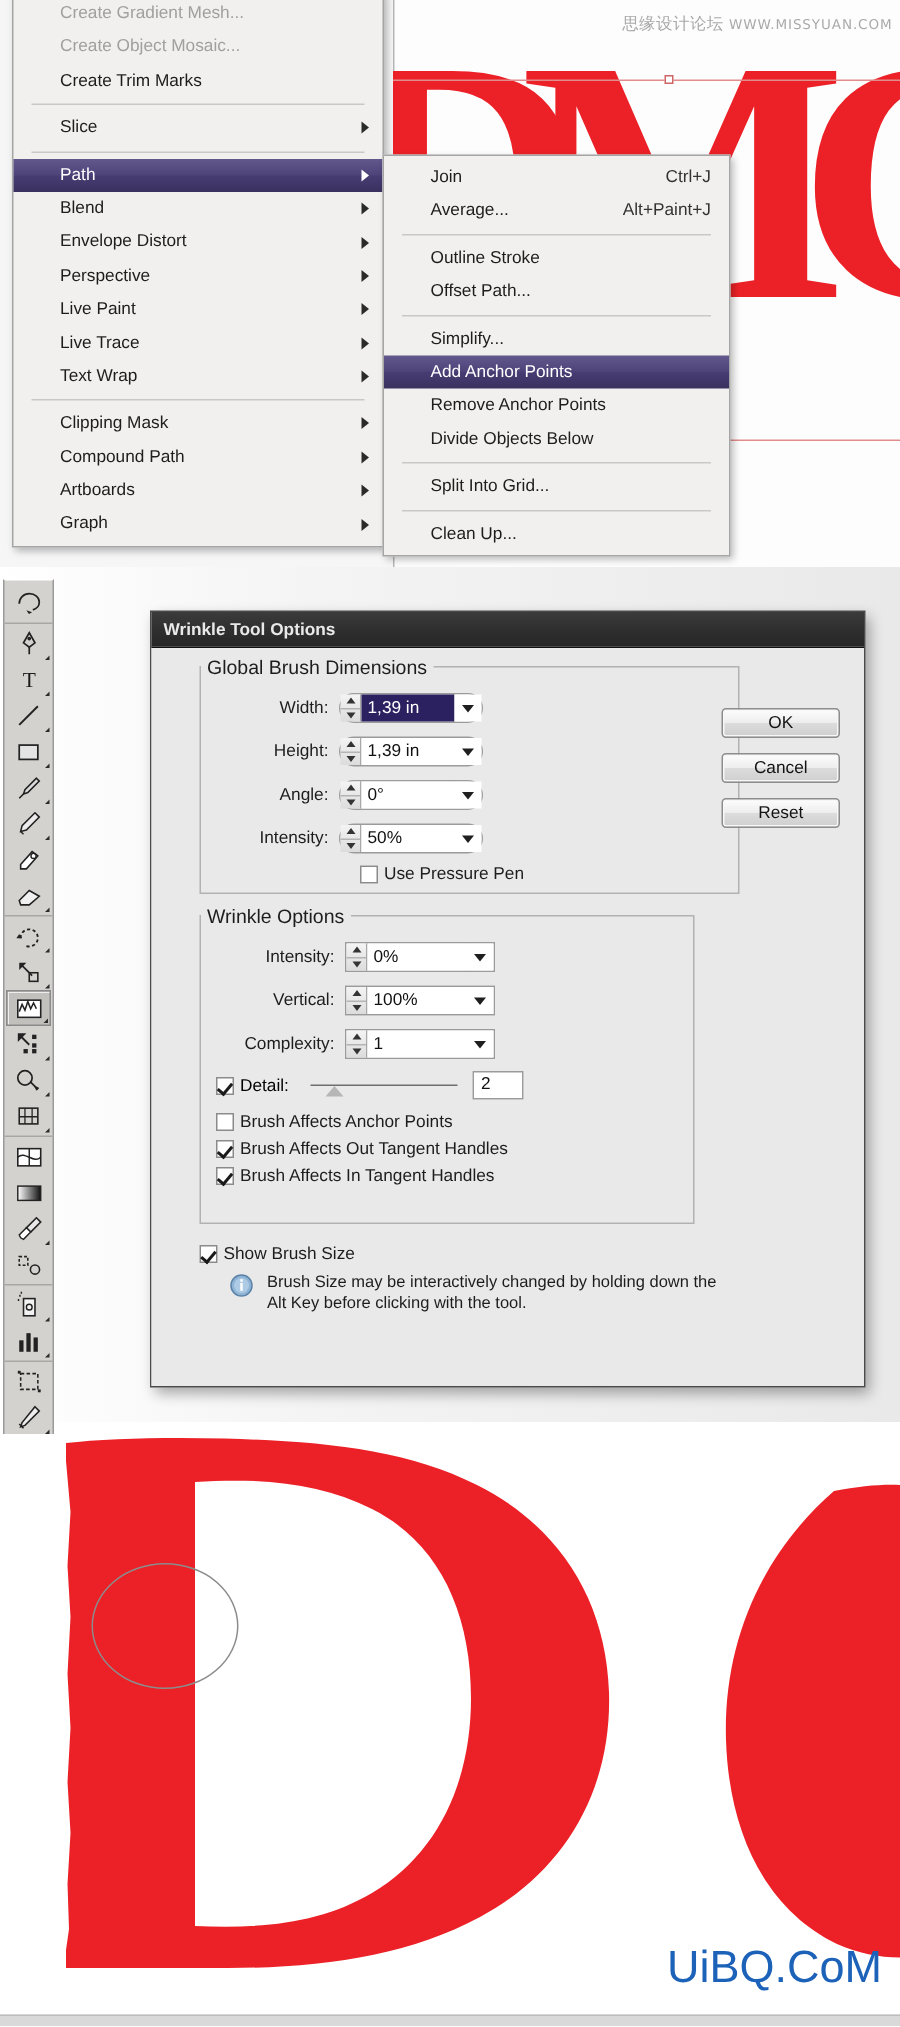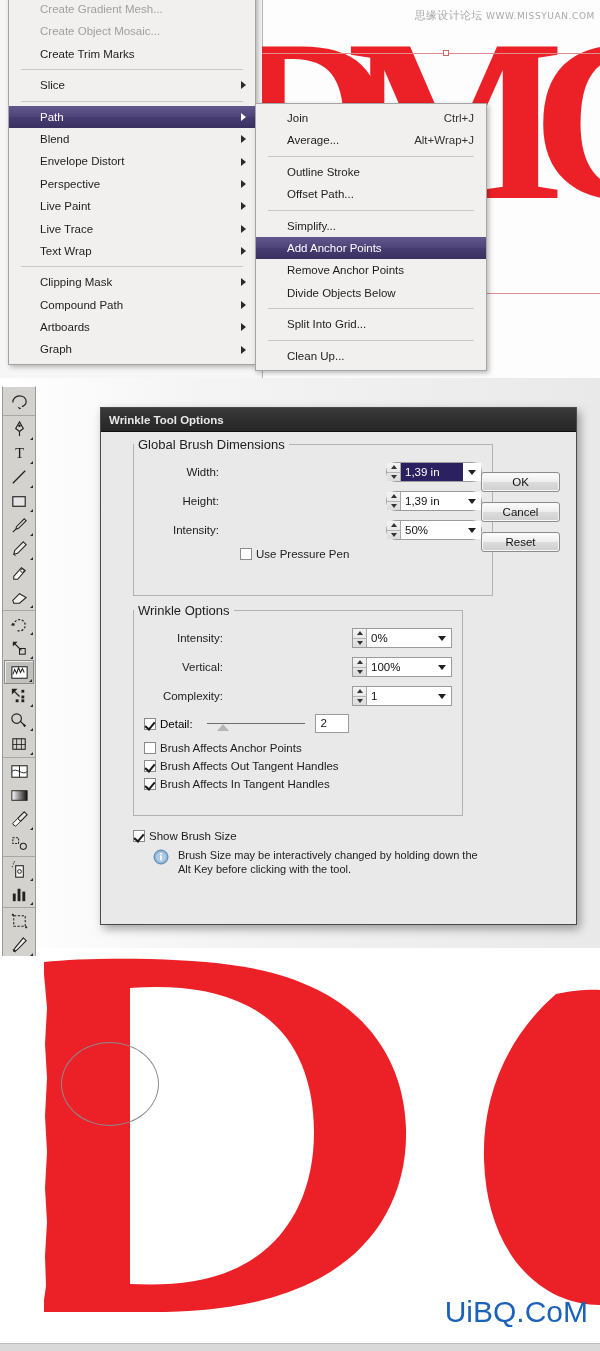--- a/index.html
+++ b/index.html
@@ -238,21 +238,20 @@
     text-align: center;
   }
   #fs-global { width: 360px; height: 152px; margin-left: 22px; }
   #fs-wrinkle { width: 330px; height: 206px; margin-left: 22px; }
 
   .field-row {
     display: flex;
     align-items: center;
     margin-bottom: 7px;
     height: 22px;
-    justify-content: space-between;
   }
   .field-label {
     font-size: 11.5px;
     color: #1d1d1d;
     text-align: right;
     padding-right: 7px;
   }
   #fs-global .field-label { width: 82px; }
   #fs-wrinkle .field-label { width: 86px; }
 
@@ -496,21 +495,21 @@
         <div class="menu-item"><span>Text Wrap</span><span class="arrow"></span></div>
         <div class="menu-sep"></div>
         <div class="menu-item"><span>Clipping Mask</span><span class="arrow"></span></div>
         <div class="menu-item"><span>Compound Path</span><span class="arrow"></span></div>
         <div class="menu-item"><span>Artboards</span><span class="arrow"></span></div>
         <div class="menu-item"><span>Graph</span><span class="arrow"></span></div>
       </div>
 
     <div class="menu-panel" id="sub-menu">
         <div class="menu-item"><span>Join</span><span class="shortcut">Ctrl+J</span></div>
-        <div class="menu-item"><span>Average...</span><span class="shortcut">Alt+Wrap+J</span></div>
+        <div class="menu-item"><span>Average...</span><span class="shortcut">Alt+Paint+J</span></div>
         <div class="menu-sep"></div>
         <div class="menu-item"><span>Outline Stroke</span></div>
         <div class="menu-item"><span>Offset Path...</span></div>
         <div class="menu-sep"></div>
         <div class="menu-item"><span>Simplify...</span></div>
         <div class="menu-item selected"><span>Add Anchor Points</span></div>
         <div class="menu-item"><span>Remove Anchor Points</span></div>
         <div class="menu-item"><span>Divide Objects Below</span></div>
         <div class="menu-sep"></div>
         <div class="menu-item"><span>Split Into Grid...</span></div>
@@ -727,20 +726,31 @@
                 <span class="spin-combo w-96">
                   <span class="spinner">
                     <span class="up"></span>
                     <span class="dn"></span>
                   </span>
                   <span class="combo-val">1,39 in</span>
                   <span class="combo-arrow"></span>
                 </span>
               </div>
               <div class="field-row">
+                <span class="field-label">Angle:</span>
+                <span class="spin-combo w-96">
+                  <span class="spinner">
+                    <span class="up"></span>
+                    <span class="dn"></span>
+                  </span>
+                  <span class="combo-val">0°</span>
+                  <span class="combo-arrow"></span>
+                </span>
+              </div>
+              <div class="field-row">
                 <span class="field-label">Intensity:</span>
                 <span class="spin-combo w-96">
                   <span class="spinner">
                     <span class="up"></span>
                     <span class="dn"></span>
                   </span>
                   <span class="combo-val">50%</span>
                   <span class="combo-arrow"></span>
                 </span>
               </div>

